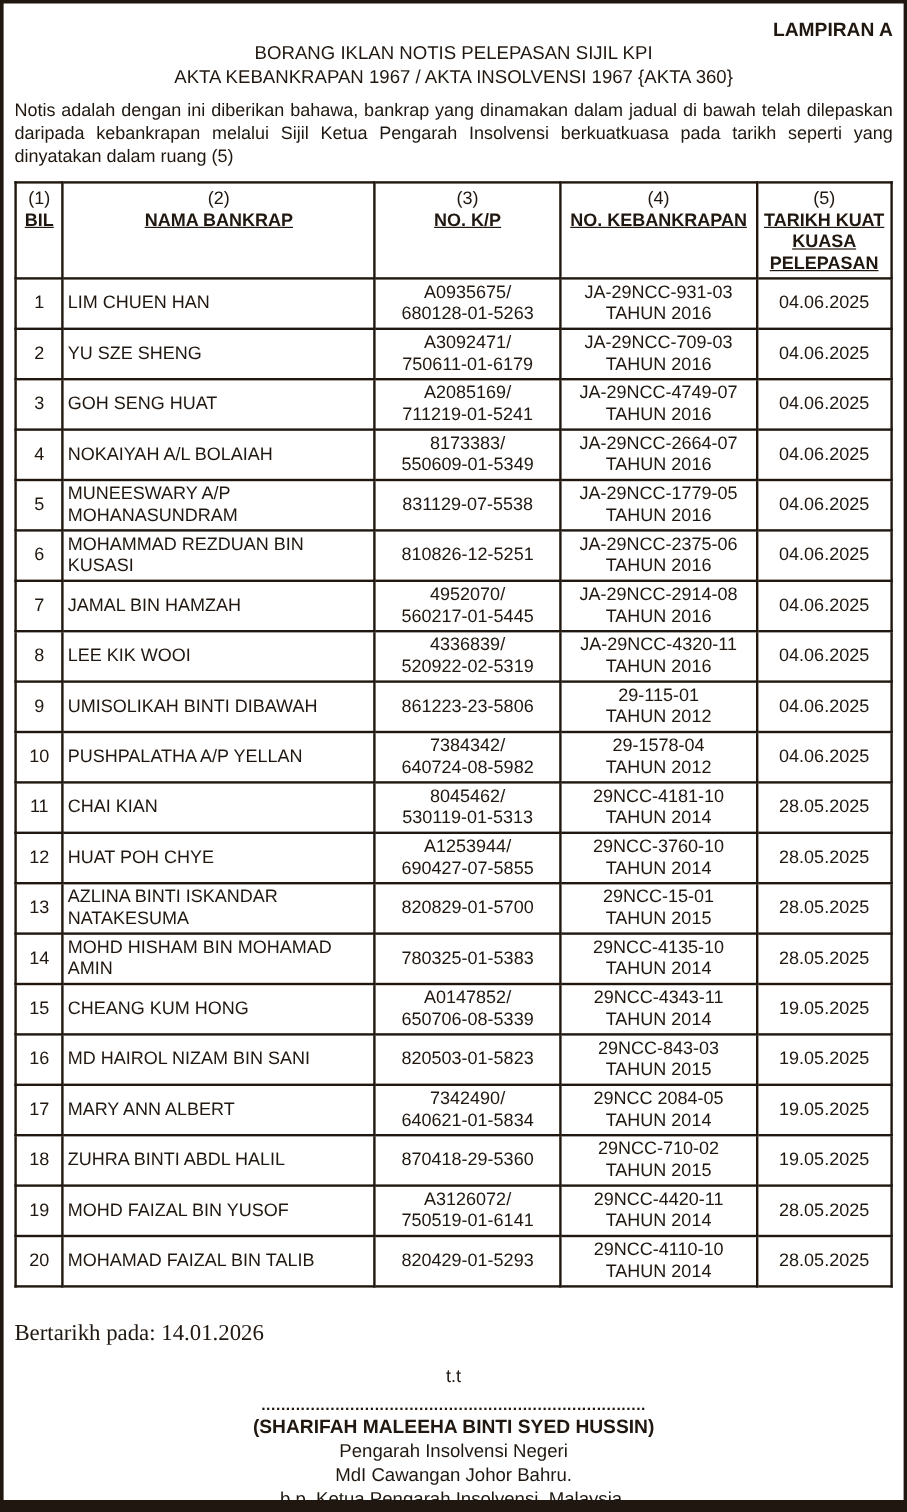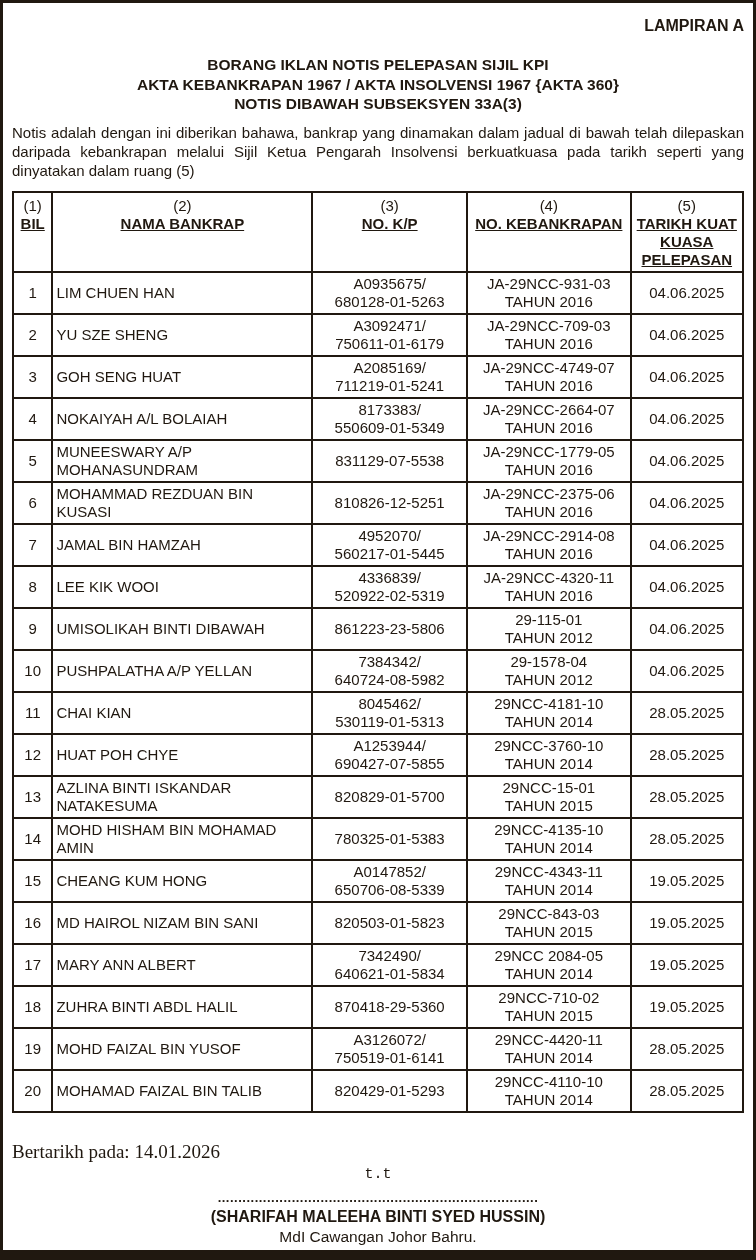--- a/index.html
+++ b/index.html
@@ -18,24 +18,24 @@
     background: #ffffff;
   }
   .lampiran {
     text-align: right;
     font-weight: bold;
     font-size: 16px;
     margin-top: 2px;
   }
   .title-block {
     text-align: center;
-    font-weight: bold;
+    font-weight: normal;
     font-size: 15.5px;
     line-height: 19.5px;
-    margin-top: 20px;
+    margin-top: 0;
   }
   .intro {
     font-size: 15px;
     line-height: 19px;
     text-align: justify;
     margin-top: 9px;
   }
   table.notice {
     width: 100%;
     border-collapse: collapse;
@@ -69,22 +69,21 @@
   td.c-no    { text-align: center; }
   td.c-tarikh{ text-align: center; }
   .dated {
     font-size: 19px;
     margin-top: 28px;
     font-family: Liberation Serif, serif;
   }
   .sig-block { text-align: center; }
   .sig-tt {
     font-size: 15px;
-    margin-top: 3px;
-    font-family: Liberation Mono, monospace;
+    margin-top: 16px;
   }
   .sig-dots {
     font-size: 13px;
     font-weight: bold;
     letter-spacing: 0.5px;
     line-height: 12px;
     margin-top: 9px;
     white-space: nowrap;
     overflow: hidden;
   }
@@ -102,21 +101,20 @@
 </head>
 <body>
 
 <div class="page">
 
   <div class="lampiran">LAMPIRAN A</div>
 
   <div class="title-block">
     <div>BORANG IKLAN NOTIS PELEPASAN SIJIL KPI</div>
     <div>AKTA KEBANKRAPAN 1967 / AKTA INSOLVENSI 1967 {AKTA 360}</div>
-    <div>NOTIS DIBAWAH SUBSEKSYEN 33A(3)</div>
   </div>
 
   <p class="intro">Notis adalah dengan ini diberikan bahawa, bankrap yang dinamakan dalam jadual di bawah telah dilepaskan daripada kebankrapan melalui Sijil Ketua Pengarah Insolvensi berkuatkuasa pada tarikh seperti yang dinyatakan dalam ruang (5)</p>
 
   <table class="notice">
     <colgroup>
       <col class="c1">
         <col class="c2">
         <col class="c3">
         <col class="c4">
@@ -521,18 +519,18 @@
         </tr>
       </tbody>
   </table>
 
   <div class="dated">Bertarikh pada: 14.01.2026</div>
 
   <div class="sig-block">
     <div class="sig-tt">t.t</div>
     <div class="sig-dots">..............................................................................</div>
     <div class="sig-name">(SHARIFAH MALEEHA BINTI SYED HUSSIN)</div>
+    <div class="sig-role">Pengarah Insolvensi Negeri</div>
     <div class="sig-role">MdI Cawangan Johor Bahru.</div>
-    <div class="sig-role">Pengarah Insolvensi Negeri</div>
     <div class="sig-role">b.p. Ketua Pengarah Insolvensi, Malaysia.</div>
   </div>
 
 </div>
 
 </body></html>

